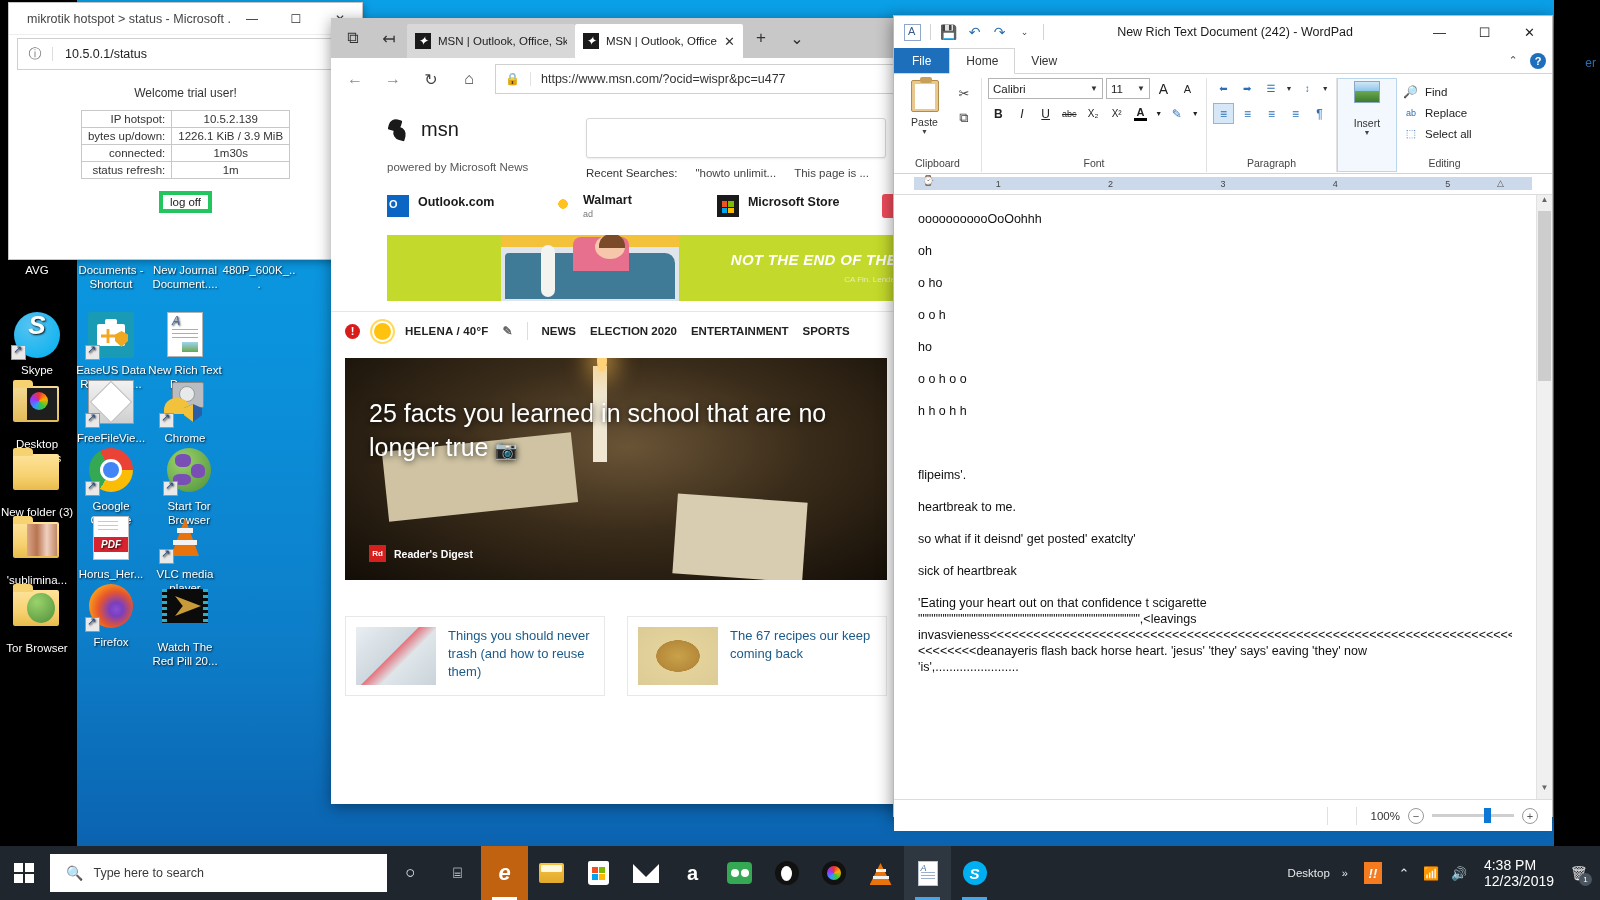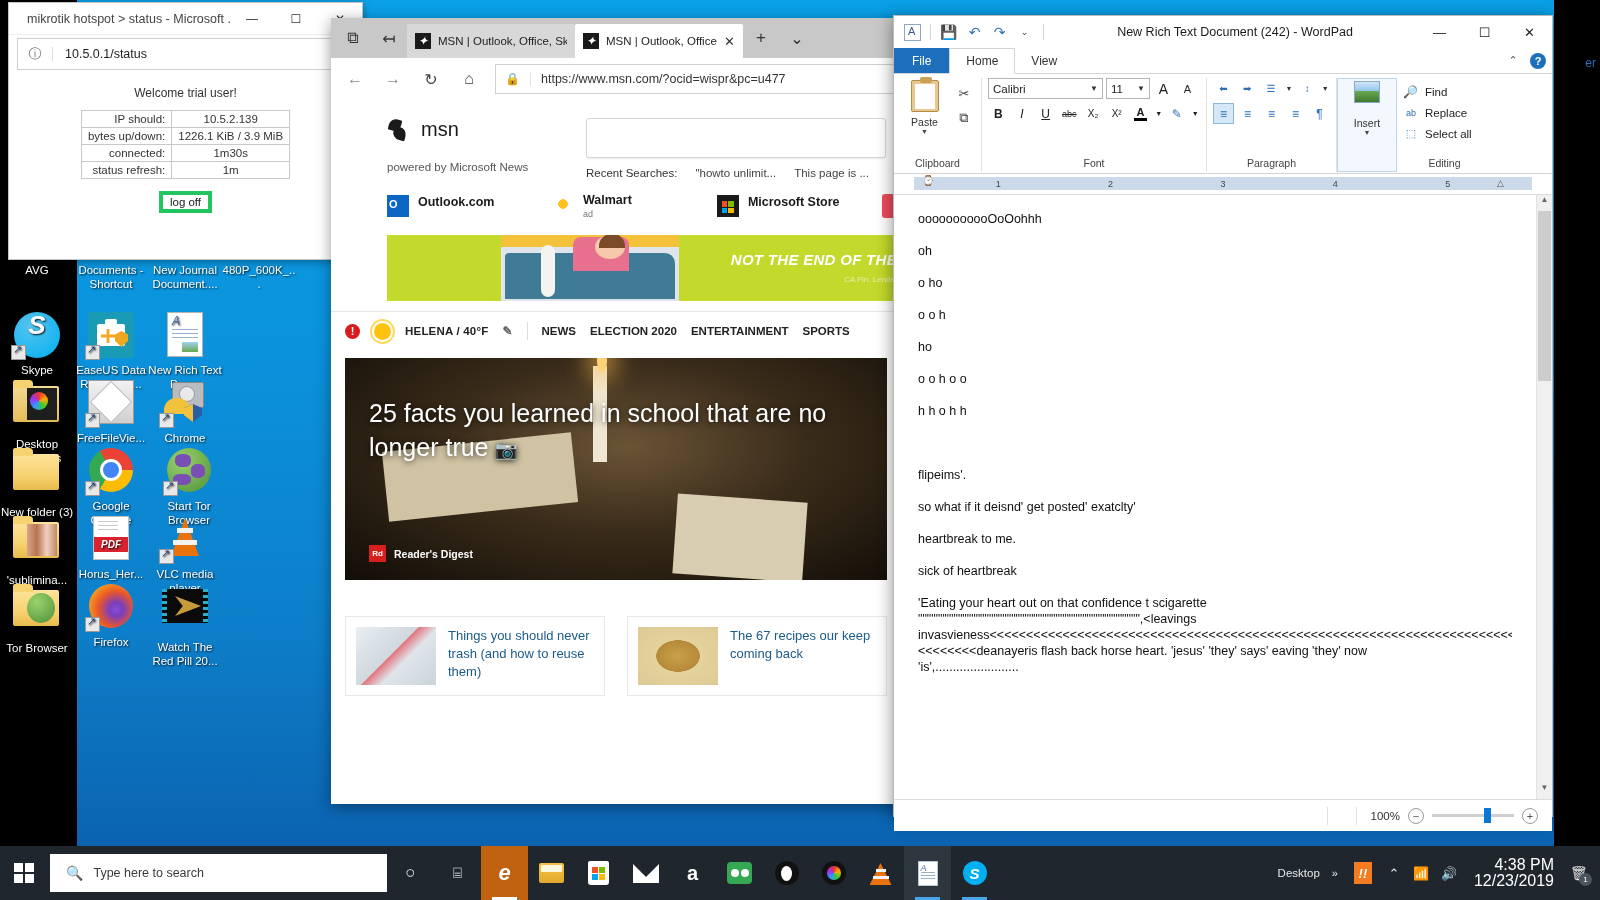--- a/index.html
+++ b/index.html
@@ -270,21 +270,21 @@
   #searchbox .stext{ font-size:12.5px; color:#3a3a3a; }
   .tbicon{ width:47px;height:54px; display:flex;align-items:center;justify-content:center; position:relative;}
   .tbicon.active{ background:#c0620f; }
   .tbicon.light{ background:#2e3740; }
   .tbicon .underline{ position:absolute; bottom:0; left:11px; right:11px; height:3px; background:#49a5e6;}
   .tbspacer{ flex:1; }
   #tray{ display:flex; align-items:center; gap:0; padding-right:6px; }
   #tray .deskbtn{ font-size:11.5px; color:#e9e9e9; padding:0 4px;}
   #tray .chev{ color:#e9e9e9; font-size:11px; padding:0 8px;}
   #tray .ticon{ width:28px;height:54px;display:flex;align-items:center;justify-content:center;color:#e9e9e9;font-size:13px;}
-  #clock{ color:#fff; font-size:16px; text-align:right; line-height:16px; padding:0 10px;}
+  #clock{ color:#fff; font-size:14px; text-align:left; line-height:16px; padding:0 10px;}
   #actioncenter{ width:30px;height:54px;display:flex;align-items:center;justify-content:center;
     color:#e9e9e9;font-size:14px; position:relative;}
   .acbadge{ position:absolute; right:2px; bottom:14px; width:13px;height:13px;border-radius:50%;
      background:#4b5560; color:#fff; font-size:8px; display:flex;align-items:center;justify-content:center;}
   .hiddenedge{ position:absolute; right:4px; top:56px; font-size:12px; color:#2a6fb5; }
 </style>
 </head>
 <body>
 
 <div id="desktop">
@@ -481,21 +481,21 @@
   </div>
   <div class="addrbar">
     <div class="info">ⓘ</div>
     <div class="url">10.5.0.1/status</div>
   </div>
   <div class="page">
     <div class="welcome">Welcome trial user!</div>
     <table>
       <tbody>
           <tr>
-        <td class="k">IP should:</td>
+        <td class="k">IP hotspot:</td>
         <td class="v">10.5.2.139</td>
       </tr>
       <tr>
         <td class="k">bytes up/down:</td>
         <td class="v">1226.1 KiB / 3.9 MiB</td>
       </tr>
       <tr>
         <td class="k">connected:</td>
         <td class="v">1m30s</td>
       </tr>
@@ -792,22 +792,22 @@
     <div class="doc">
       <p>ooooooooooOoOohhh</p>
       <p>oh</p>
       <p>o ho</p>
       <p>o o h</p>
       <p>ho</p>
       <p>o o h o o</p>
       <p>h h o h h</p>
       <p>&nbsp;</p>
       <p>flipeims'.</p>
+      <p>heartbreak to me.</p>
       <p>so what if it deisnd' get posted' exatclty'</p>
-      <p>heartbreak to me.</p>
       <p>sick of heartbreak</p>
       <p class="tight">'Eating your heart out on that confidence t scigarette</p>
       <p class="tight">"""""""""""""""""""""""""""""""""""""""""""""""""",&lt;leavings</p>
       <p class="tight" style="white-space:nowrap;overflow:hidden;">invasvieness&lt;&lt;&lt;&lt;&lt;&lt;&lt;&lt;&lt;&lt;&lt;&lt;&lt;&lt;&lt;&lt;&lt;&lt;&lt;&lt;&lt;&lt;&lt;&lt;&lt;&lt;&lt;&lt;&lt;&lt;&lt;&lt;&lt;&lt;&lt;&lt;&lt;&lt;&lt;&lt;&lt;&lt;&lt;&lt;&lt;&lt;&lt;&lt;&lt;&lt;&lt;&lt;&lt;&lt;&lt;&lt;&lt;&lt;&lt;&lt;&lt;&lt;&lt;&lt;&lt;&lt;&lt;&lt;&lt;&lt;&lt;&lt;&lt;&lt;&lt;&lt;&lt;&lt;&lt;&lt;&lt;&lt;&lt;&lt;&lt;&lt;&lt;&lt;&lt;&lt;&lt;&lt;&lt;&lt;&lt;&lt;&lt;&lt;&lt;&lt;&lt;&lt;&lt;&lt;&lt;&lt;&lt;&lt;&lt;&lt;&lt;&lt;&lt;&lt;&lt;&lt;&lt;&lt;&lt;&lt;&lt;&lt;&lt;&lt;&lt;&lt;&lt;&lt;&lt;&lt;&lt;&lt;&lt;&lt;&lt;&lt;&lt;&lt;&lt;&lt;&lt;&lt;&lt;&lt;&lt;&lt;&lt;&lt;&lt;&lt;&lt;&lt;&lt;&lt;&lt;&lt;&lt;&lt;&lt;&lt;&lt;&lt;&lt;&lt;&lt;&lt;&lt;&lt;&lt;&lt;&lt;&lt;&lt;&lt;&lt;&lt;&lt;&lt;&lt;&lt;&lt;&lt;&lt;&lt;&lt;&lt;&lt;&lt;&lt;&lt;&lt;&lt;&lt;&lt;&lt;&lt;&lt;&lt;&lt;&lt;&lt;&lt;&lt;&lt;&lt;&lt;&lt;&lt;&lt;&lt;&lt;&lt;&lt;&lt;&lt;&lt;&lt;&lt;&lt;&lt;&lt;&lt;&lt;&lt;&lt;&lt;&lt;&lt;&lt;&lt;&lt;&lt;&lt;&lt;&lt;&lt;&lt;&lt;&lt;&lt;&lt;&lt;&lt;&lt;&lt;&lt;&lt;&lt;&lt;&lt;&lt;&lt;&lt;&lt;</p>
       <p class="tight">&lt;&lt;&lt;&lt;&lt;&lt;&lt;&lt;deanayeris flash back horse heart. 'jesus' 'they' says' eaving 'they' now</p>
       <p class="tight">'is',........................</p>
     </div>
     <div class="vscroll">
       <div class="up">▲</div>
       <div class="thumb"></div>

